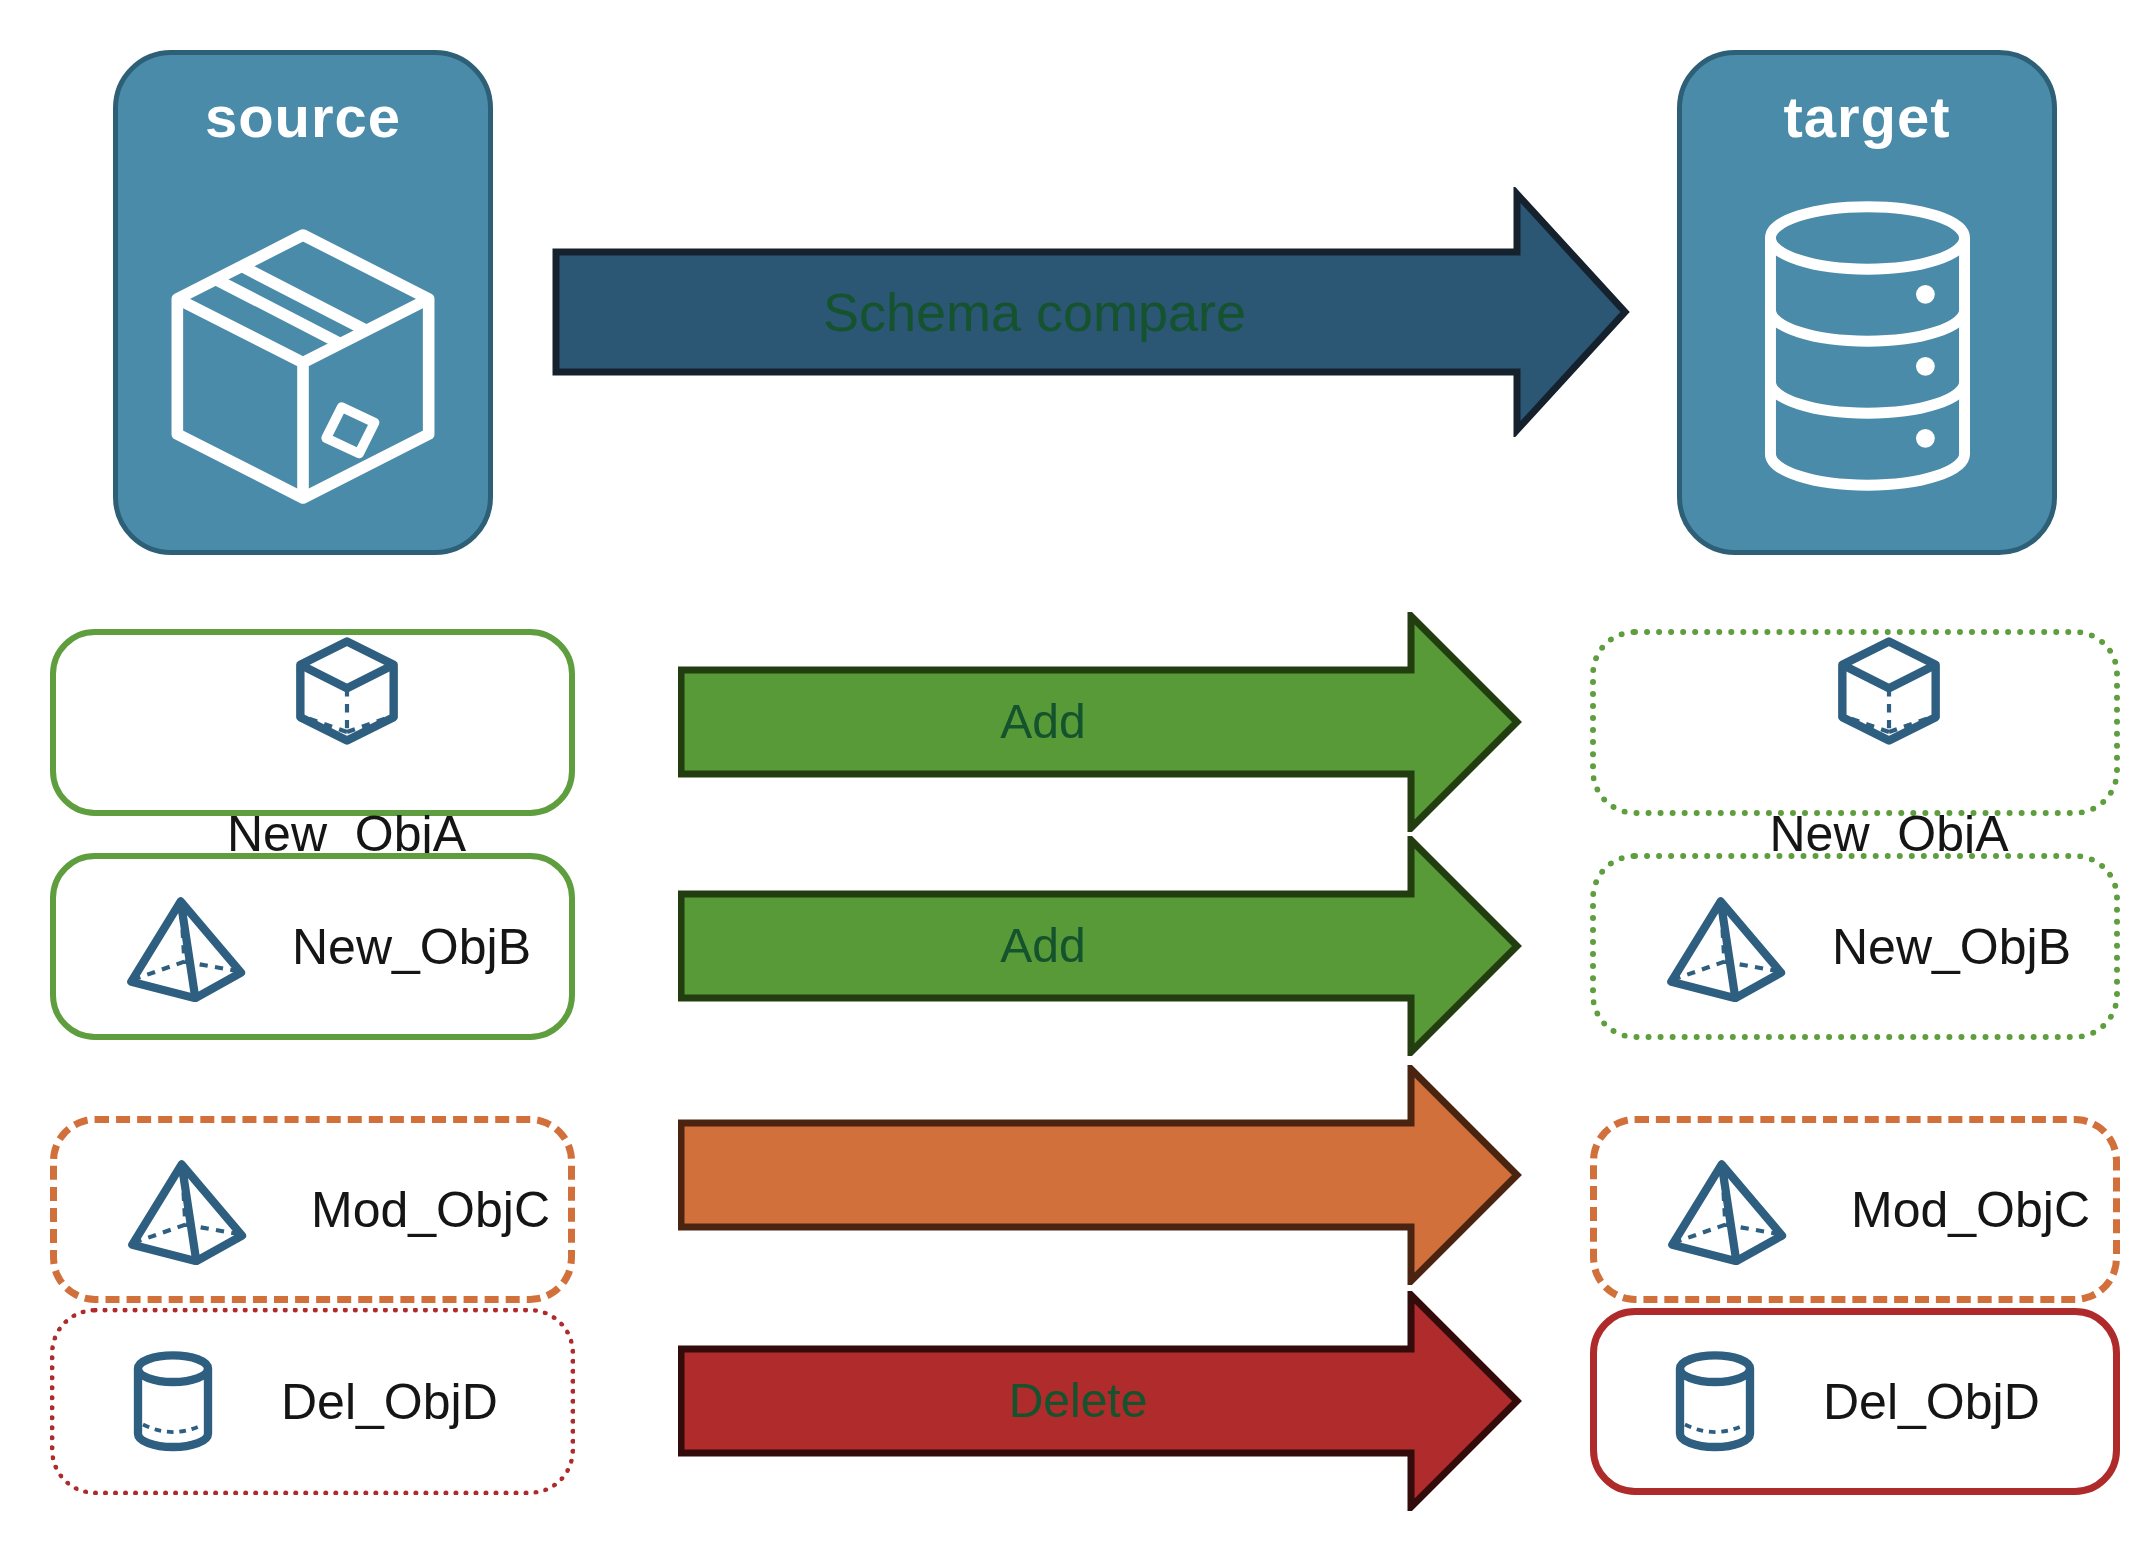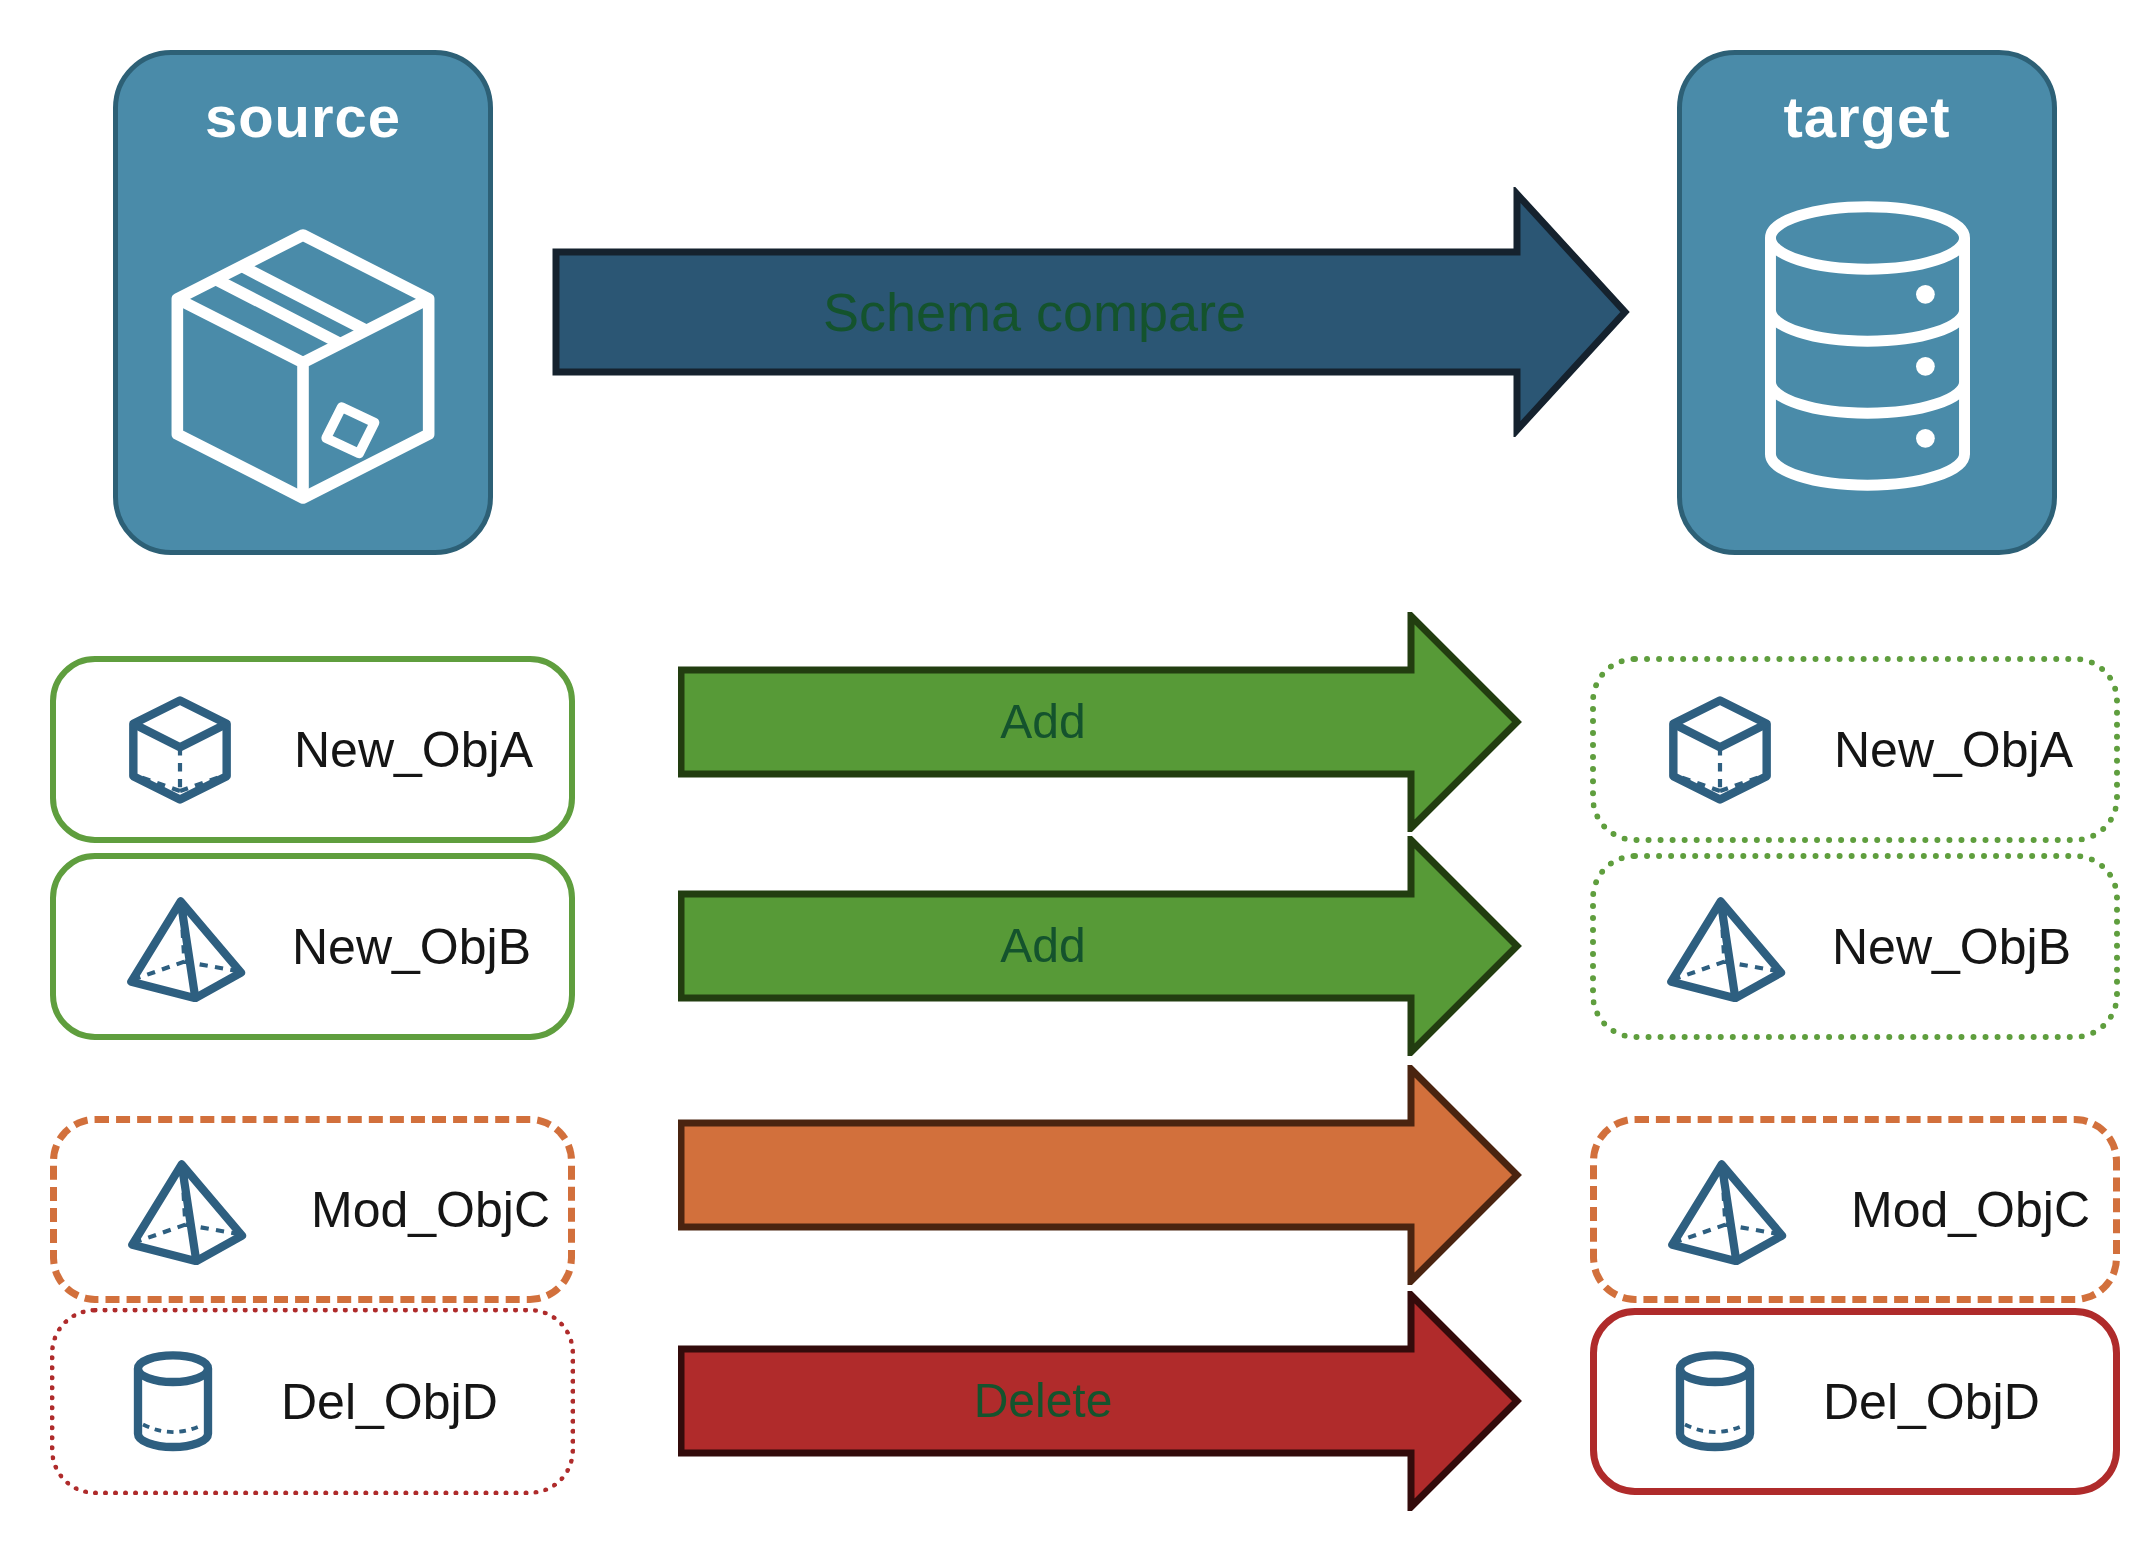--- a/index.html
+++ b/index.html
@@ -31,21 +31,21 @@
     color:#14532d;font-size:48px;line-height:1;pointer-events:none;
   }
   .compare-label{font-size:54px;}
   
   .obj-box{
     position:absolute;height:187px;box-sizing:border-box;background:#FFFFFF;
     border-radius:45px;display:flex;align-items:center;padding-left:68px;gap:58px;
   }
   .obj-box-left{left:50px;width:525px;}
   .obj-box-right{left:1590px;width:530px;}
-  .row-0{top:656px;}  .row-1{top:853px;gap:40px;}  .row-2{top:1116px;}  .row-3{top:1308px;}
+  .row-0{top:629px;flex-direction:column;}  .row-1{top:853px;gap:40px;}  .row-2{top:1116px;}  .row-3{top:1308px;}
   .b-solid-green {border:6px solid  #5F9E3E;}
   .b-dotted-green{border:6px dotted #5F9E3E;}
   .b-dashed-orange{border:7px dashed #D2703C;}
   .b-dotted-red  {border:5px dotted #AF2B2B;}
   .b-solid-red   {border:7px solid  #AF2B2B;}
   .obj-label{font-size:50px;color:#151515;white-space:nowrap;}
   .obj-icon{flex:0 0 auto;}
   .hidden-defs{position:absolute;width:0;height:0;overflow:hidden;}
 </style>
 </head>
@@ -171,21 +171,21 @@
     <svg class="obj-icon" width="100" height="118" viewBox="0 0 120 130">
         <use href="#sym-cylinder"></use>
       </svg>
     <span class="obj-label">Del_ObjD</span>
   </div>
   <div class="arrow-wrap fill-delete" style="left:678px;top:1291px;">
     <svg width="845" height="220" viewBox="0 0 845 220">
       <polygon stroke-width="7" points="3,58 733,58 733,4 839,110 733,216 733,162 3,162"></polygon>
     </svg>
   </div>
-  <div class="arrow-label" style="left:678px;top:1349px;width:730px;height:104px;">Delete</div>
+  <div class="arrow-label" style="left:678px;top:1349px;width:730px;height:104px;padding-left:35px;">Delete</div>
   <div class="obj-box obj-box-right row-3 b-solid-red">
     <svg class="obj-icon" width="100" height="118" viewBox="0 0 120 130">
         <use href="#sym-cylinder"></use>
       </svg>
     <span class="obj-label">Del_ObjD</span>
   </div>
 
 </div>
 
 </body></html>

